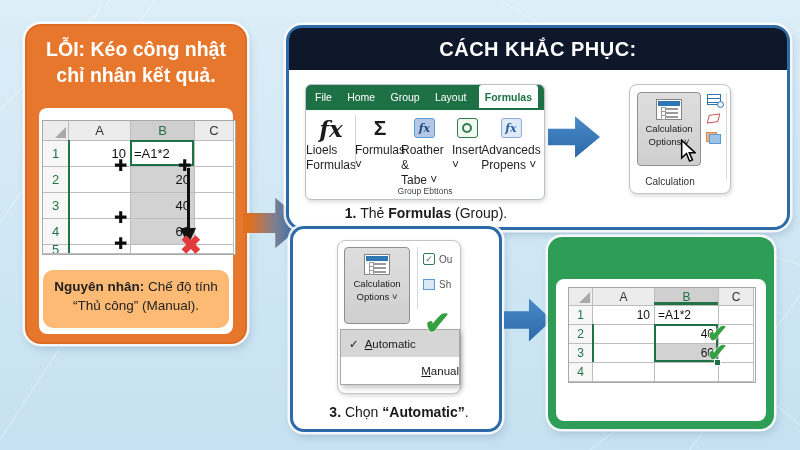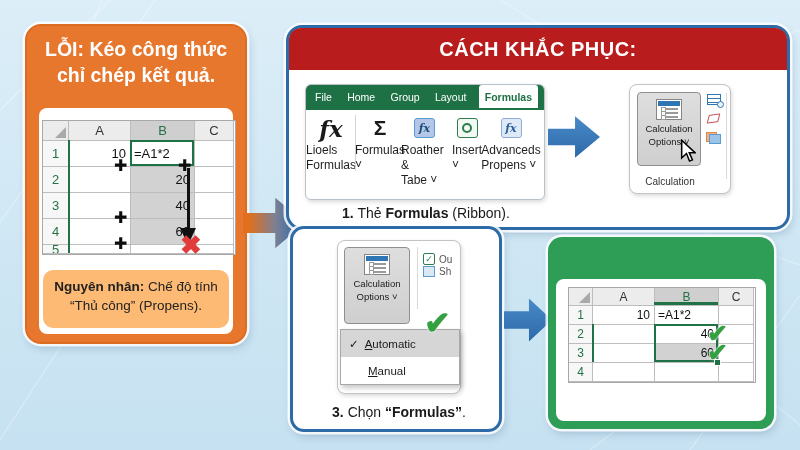--- a/index.html
+++ b/index.html
@@ -59,21 +59,21 @@
 
   
   .arrow{clip-path:polygon(0% 32%,52% 32%,52% 5%,100% 50%,52% 95%,52% 68%,0% 68%);}
   .arrow-bridge{position:absolute;left:243px;top:195px;width:62px;height:56px;
     background:linear-gradient(90deg,#e0701e 10%,#7d7f92 52%,#2f6fb0 90%);}
   .arrow-blue{background:linear-gradient(180deg,#4c8cc9,#2a67a8);}
 
   
   .fix-panel{position:absolute;left:286px;top:25px;width:504px;height:205px;
     background:#fff;border:3px solid #2c6ba7;border-radius:16px;box-sizing:border-box;}
-  .fix-header{height:42px;background:#b91c1c;border-radius:12px 12px 0 0;
+  .fix-header{height:42px;background:#0f172a;border-radius:12px 12px 0 0;
     color:#fff;font-weight:bold;font-size:20px;text-align:center;line-height:42px;
     letter-spacing:.5px;}
 
   
   .ribbon{position:absolute;left:16px;top:56px;width:240px;height:116px;
     background:#fff;border:1.5px solid #bac2c9;border-radius:6px;box-sizing:border-box;
     box-shadow:1px 2px 4px rgba(0,0,0,.15);overflow:hidden;}
   .tabbar{height:25px;background:#1e7145;display:flex;align-items:stretch;
     justify-content:space-between;padding:0 6px;font-size:10.5px;color:#fff;}
   .tab{line-height:25px;padding:0 3px;}
@@ -128,21 +128,21 @@
 
   .cursor{position:absolute;width:16px;height:24px;}
 
   
   .step3-card{position:absolute;left:290px;top:226px;width:212px;height:206px;
     background:#fff;border:3px solid #2c6ba7;border-radius:14px;box-sizing:border-box;}
   .dropdown{position:absolute;left:2px;top:88px;width:118px;background:#fff;
     border:1px solid #a8a8a8;box-shadow:2px 3px 5px rgba(0,0,0,.22);}
   .drow{height:27px;display:flex;align-items:center;font-size:11.5px;color:#1a1a1a;}
   .drow1{background:#d6d6d6;padding-left:8px;gap:6px;}
-  .drow2{padding-left:27px;}
+  .drow2{padding-left:27px;justify-content:flex-end;}
   .u{text-decoration:underline;}
   .chkbox{width:12px;height:12px;border:1.5px solid #2e7d4f;border-radius:2px;
      color:#2e7d4f;font-size:9px;line-height:10px;text-align:center;box-sizing:border-box;}
   .shic{width:12px;height:11px;background:#dbe8f6;border:1px solid #5b9bd5;box-sizing:border-box;}
   .sidetxt{font-size:10px;color:#555;}
   .siderow{position:absolute;display:flex;align-items:center;gap:4px;}
 
   .arrow2{position:absolute;left:504px;top:296px;width:48px;height:48px;}
 
   
@@ -167,22 +167,22 @@
       <path d="M0 440 L110 270 L55 130 L105 -10"></path>
       <path d="M500 0 L640 85 L800 30"></path>
       <path d="M590 450 L715 355 L800 425"></path>
       <path d="M690 450 L800 295"></path>
       <path d="M640 210 L800 265"></path>
     </g>
   </svg>
 
   <div class="error-card ring">
     <div class="error-title">
-      <div>LỖI: Kéo công thức</div>
-      <div>chỉ chép kết quả.</div>
+      <div>LỖI: Kéo công nhật</div>
+      <div>chỉ nhân kết quả.</div>
     </div>
 
     <div class="sheet-card">
       <div class="sheet sheet1">
         <div class="srow">
           <div class="c hd corner w0 hr"></div>
           <div class="c hd w1 hr">A</div>
           <div class="c hd bhd w2 hr">B</div>
           <div class="c hd w3 hr">C</div>
         </div>
@@ -225,21 +225,21 @@
         <div class="cross" style="left:136px;top:38px;">✚</div>
         <div class="cross" style="left:72px;top:90px;">✚</div>
         <div class="cross" style="left:72px;top:116px;">✚</div>
         <div class="dragline" style="left:145px;top:48px;height:62px;"></div>
         <div class="draghead" style="left:138px;top:108px;"></div>
         <div class="redx" style="left:138px;top:112px;">✖</div>
       </div>
 
       <div class="cause-box">
         <div><span class="b">Nguyên nhân:</span><span> Chế độ tính</span></div>
-        <div>“Thủ công” (Propens).</div>
+        <div>“Thủ công” (Manual).</div>
       </div>
     </div>
   </div>
 
   <div class="arrow arrow-bridge"></div>
 
   <div class="fix-panel ring">
     <div class="fix-header">CÁCH KHẮC PHỤC:</div>
 
     <div class="ribbon">
@@ -274,24 +274,25 @@
             </div>
           <div class="rlabel"><span>Insert</span><br><span>˅</span></div>
         </div>
         <div class="ritem" style="width:50px;">
           <div class="rglyph">
               <span class="chip chip-lblue fx">fx</span>
             </div>
           <div class="rlabel"><span>Advanceds</span><br><span>Propens ˅</span></div>
         </div>
       </div>
+      <div class="group-label">Group Ebttons</div>
     </div>
 
     <div class="caption" style="left:6px;top:177px;width:262px;">
-      <span class="b">1.</span><span> Thẻ </span><span class="b">Formulas</span><span> (Ribbon).</span>
+      <span class="b">1.</span><span> Thẻ </span><span class="b">Formulas</span><span> (Group).</span>
     </div>
 
     <div class="arrow arrow-blue arrow1"></div>
 
     <div class="mock-card" style="left:340px;top:56px;width:102px;height:110px;">
       <div class="calc-btn" style="left:7px;top:7px;width:64px;height:74px;">
         <div class="calc-ic">
             <div class="bar"></div>
             <div class="line"></div>
             <div class="line"></div>
@@ -325,37 +326,37 @@
             <div class="line"></div>
             <div class="line"></div>
           </div>
         <div class="t"><span>Calculation</span><br><span>Options ˅</span></div>
       </div>
       <div class="vline" style="left:79px;top:6px;height:62px;"></div>
       <div class="siderow" style="left:85px;top:12px;">
         <span class="chkbox">✓</span>
         <span class="sidetxt">Ou</span>
       </div>
-      <div class="siderow" style="left:85px;top:25px;justify-content:flex-end;">
+      <div class="siderow" style="left:85px;top:38px;justify-content:flex-end;">
         <span class="shic"></span>
         <span class="sidetxt">Sh</span>
       </div>
       <div class="dropdown">
         <div class="drow drow1">
           <span>✓</span>
           <span><span class="u">A</span><span>utomatic</span></span>
         </div>
         <div class="drow drow2">
           <span><span class="u">M</span><span>anual</span></span>
         </div>
       </div>
       <div class="gcheck" style="left:86px;top:66px;font-size:32px;">✔</div>
     </div>
     <div class="caption" style="left:0;top:175px;width:212px;">
-      <span class="b">3.</span><span> Chọn </span><span class="b">“Formulas”</span><span>.</span>
+      <span class="b">3.</span><span> Chọn </span><span class="b">“Automatic”</span><span>.</span>
     </div>
   </div>
 
   <div class="arrow arrow-blue arrow2"></div>
 
   <div class="result-card ring">
     <div class="result-body">
       <div class="sheet sheet2" style="left:12px;top:8px;">
         <div class="srow">
           <div class="c hd corner v0 hr2"></div>

